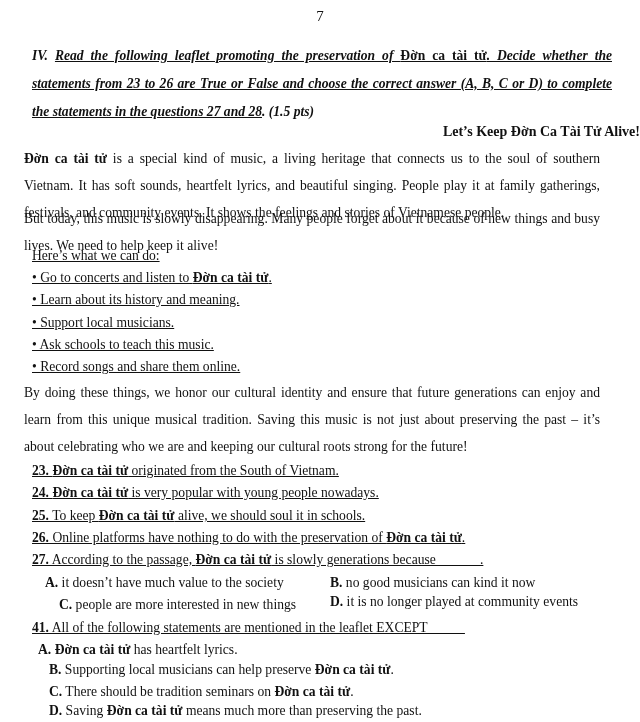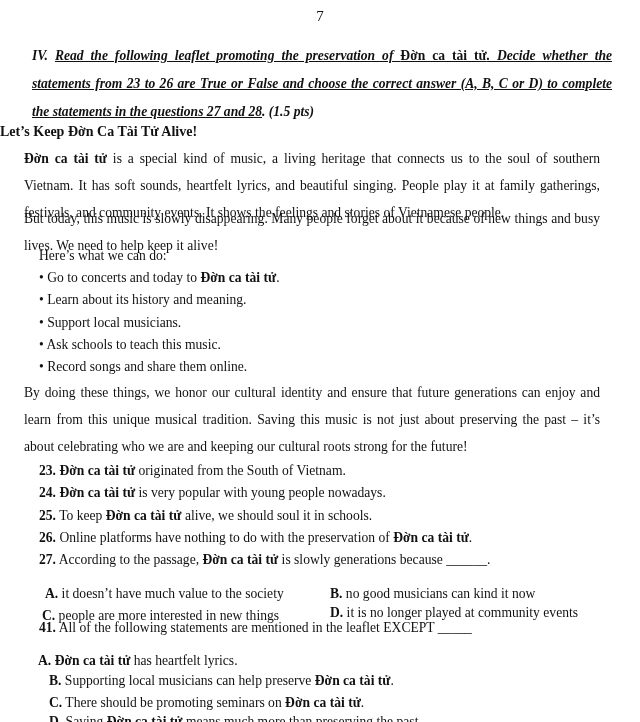--- a/index.html
+++ b/index.html
@@ -9,58 +9,58 @@
     color: #111111; font-size: 13.6px; position: relative;
   }
   .page-num { position: absolute; top: 8px; left: 0; width: 640px; text-align: center; font-size: 15px; }
   .instr {
     position: absolute; left: 32px; top: 42px; width: 580px;
     font-weight: bold; font-style: italic; line-height: 28px; font-size: 13.6px;
     text-align: justify; text-align-last: left;
   }
   .instr .u { text-decoration: underline; }
   .instr .roman { font-style: normal; }
-  .title { position: absolute; top: 124px; left: 0; width: 640px; text-align: left; font-weight: bold; font-size: 14px; }
+  .title { position: absolute; top: 124px; left: 0; width: 640px; text-align: right; font-weight: bold; font-size: 14px; }
   .para { position: absolute; left: 24px; width: 576px; line-height: 27px; text-align: justify; }
-  .line { position: absolute; left: 39px; line-height: 19px; white-space: nowrap; }
+  .line { position: absolute; left: 32px; line-height: 19px; white-space: nowrap; text-decoration: underline; }
   b { font-weight: bold; }
-  .opt { position: absolute; line-height: 19px; white-space: nowrap; margin-top: 11px; }
+  .opt { position: absolute; line-height: 19px; white-space: nowrap; }
 </style>
 </head>
 <body>
 
 <div class="page-num">7</div>
 
 <div class="instr"><span>IV. </span><span class="u">Read the following leaflet promoting the preservation of </span><span class="u roman">Đờn ca tài tử</span><span class="u">. Decide whether the statements from 23 to 26 are True or False and choose the correct answer (A, B, C or D) to complete the statements in the questions 27 and 28</span><span>. (1.5 pts)</span></div>
 
 <div class="title">Let’s Keep Đờn Ca Tài Tử Alive!</div>
 
 <div class="para" style="top:145px"><b>Đờn ca tài tử</b><span> is a special kind of music, a living heritage that connects us to the soul of southern Vietnam. It has soft sounds, heartfelt lyrics, and beautiful singing. People play it at family gatherings, festivals, and community events. It shows the feelings and stories of Vietnamese people.</span></div>
 
 <div class="para" style="top:205px">But today, this music is slowly disappearing. Many people forget about it because of new things and busy lives. We need to help keep it alive!</div>
 
 <div class="line" style="top:246px">Here’s what we can do:</div>
 
-<div class="line" style="top:268px"><span>• Go to concerts and today to </span><b>Đờn ca tài tử</b><span>.</span></div>
+<div class="line" style="top:268px"><span>• Go to concerts and listen to </span><b>Đờn ca tài tử</b><span>.</span></div>
 <div class="line" style="top:290px">• Learn about its history and meaning.</div>
 <div class="line" style="top:313px">• Support local musicians.</div>
 <div class="line" style="top:335px">• Ask schools to teach this music.</div>
 <div class="line" style="top:357px">• Record songs and share them online.</div>
 
 <div class="para" style="top:379px">By doing these things, we honor our cultural identity and ensure that future generations can enjoy and learn from this unique musical tradition. Saving this music is not just about preserving the past – it’s about celebrating who we are and keeping our cultural roots strong for the future!</div>
 
 <div class="line" style="top:461px"><b>23.</b><span> </span><b>Đờn ca tài tử</b><span> originated from the South of Vietnam.</span></div>
 <div class="line" style="top:483px"><b>24.</b><span> </span><b>Đờn ca tài tử</b><span> is very popular with young people nowadays.</span></div>
 <div class="line" style="top:506px"><b>25.</b><span> To keep </span><b>Đờn ca tài tử</b><span> alive, we should soul it in schools.</span></div>
 <div class="line" style="top:528px"><b>26.</b><span> Online platforms have nothing to do with the preservation of </span><b>Đờn ca tài tử</b><span>.</span></div>
 <div class="line" style="top:550px"><b>27.</b><span> According to the passage, </span><b>Đờn ca tài tử</b><span> is slowly generations because ______.</span></div>
 
 <div class="opt" style="top:573px; left:45px"><b>A.</b><span> it doesn’t have much value to the society</span></div>
 <div class="opt" style="top:573px; left:330px"><b>B.</b><span> no good musicians can kind it now</span></div>
-<div class="opt" style="top:595px; left:42px"><b>C.</b><span> people are more interested in new things</span></div>
+<div class="opt" style="top:595px; left:59px"><b>C.</b><span> people are more interested in new things</span></div>
 <div class="opt" style="top:592px; left:330px"><b>D.</b><span> it is no longer played at community events</span></div>
 
 <div class="line" style="top:618px"><b>41.</b><span> All of the following statements are mentioned in the leaflet EXCEPT _____</span></div>
 
 <div class="opt" style="top:640px; left:38px"><b>A.</b><span> </span><b>Đờn ca tài tử</b><span> has heartfelt lyrics.</span></div>
 <div class="opt" style="top:660px; left:49px"><b>B.</b><span> Supporting local musicians can help preserve </span><b>Đờn ca tài tử</b><span>.</span></div>
-<div class="opt" style="top:682px; left:49px"><b>C.</b><span> There should be promoting seminars on </span><b>Đờn ca tài tử</b><span>.</span></div>
+<div class="opt" style="top:682px; left:49px"><b>C.</b><span> There should be tradition seminars on </span><b>Đờn ca tài tử</b><span>.</span></div>
 <div class="opt" style="top:701px; left:49px"><b>D.</b><span> Saving </span><b>Đờn ca tài tử</b><span> means much more than preserving the past.</span></div>
 
 </body></html>

